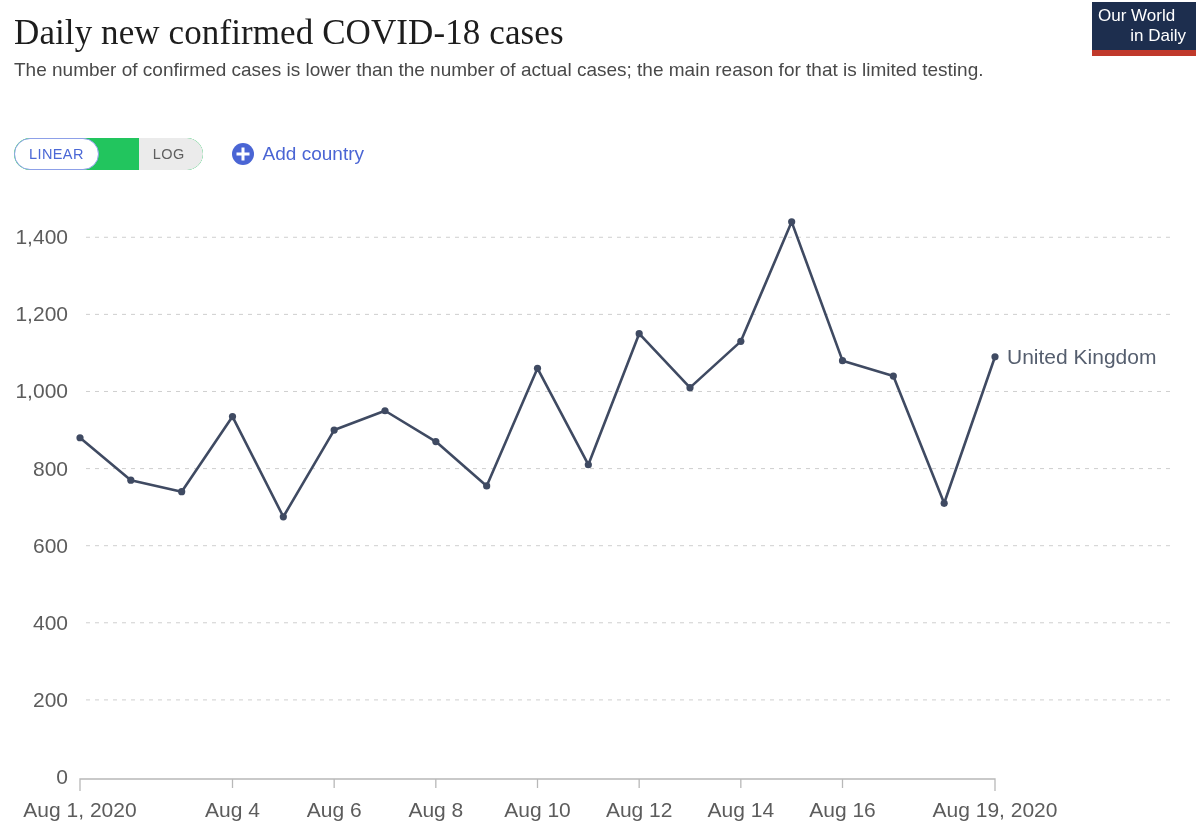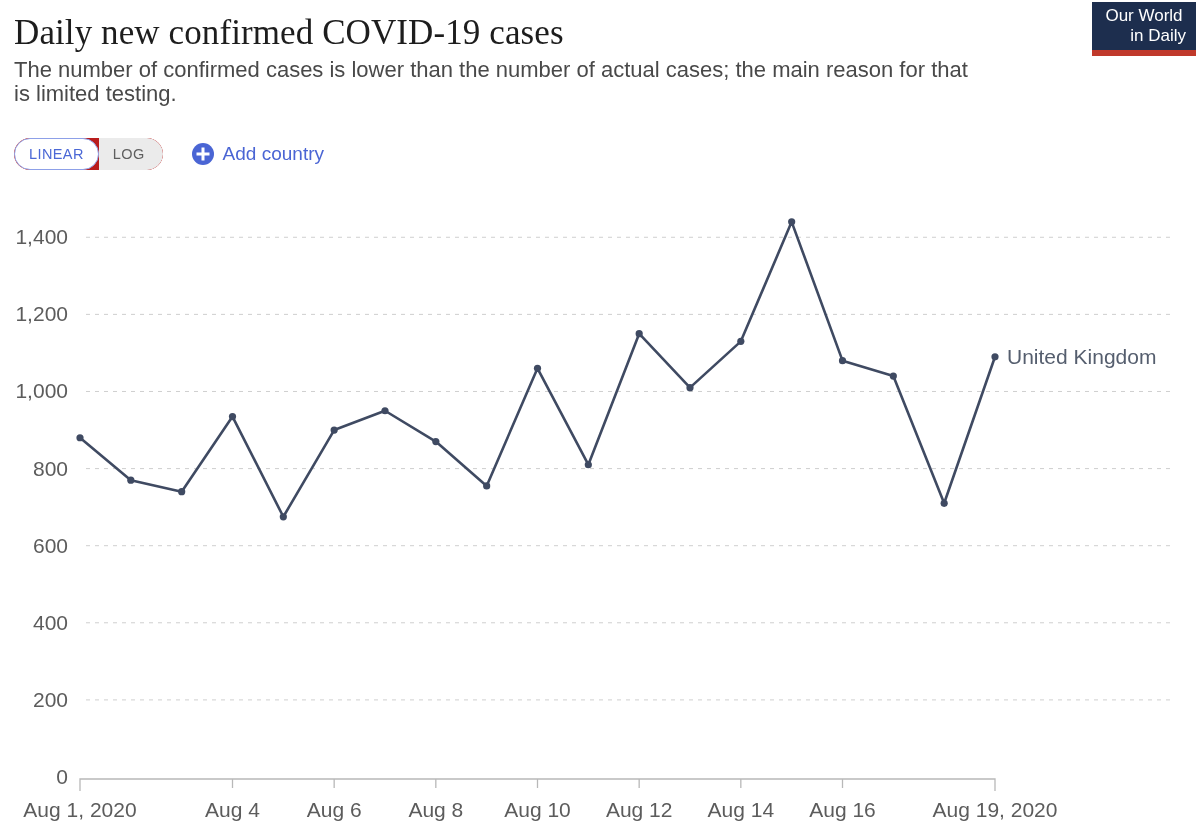--- a/index.html
+++ b/index.html
@@ -34,21 +34,21 @@
     font-family: "Liberation Serif", serif;
     font-size: 35px;
     line-height: 42px;
     font-weight: 400;
     color: #1d1d1d;
     margin: 0;
     letter-spacing: 0.1px;
   }
   .chart-subtitle {
     font-family: "Liberation Sans", sans-serif;
-    font-size: 22px;
+    font-size: 19px;
     line-height: 24px;
     color: #494949;
     margin: 4px 0 0 0;
     max-width: 975px;
   }
 
   
   .logo {
     position: absolute;
     right: 4px;
@@ -60,39 +60,39 @@
     padding: 4px 6px 4px 6px;
     text-align: left;
   }
   .logo-line {
     color: #ffffff;
     font-family: "Liberation Sans", sans-serif;
     font-size: 17px;
     line-height: 20px;
     font-weight: 400;
     white-space: nowrap;
-    text-align: center;
   }
   .logo-line.second { text-align: right; padding-right: 4px;}
 
   
   .controls {
     position: absolute;
     left: 14px;
     top: 138px;
     display: flex;
     align-items: center;
   }
   .toggle {
     display: flex;
     align-items: stretch;
     border-radius: 16px;
     overflow: hidden;
-    background: #b91c1c;
+    background: #22c55e;
     height: 32px;
+    gap: 40px;
   }
   .toggle-opt {
     display: flex;
     align-items: center;
     justify-content: center;
     padding: 0 14px;
     font-size: 14.5px;
     letter-spacing: 0.4px;
     color: #5f5f5f;
     background: #ebebeb;
@@ -168,21 +168,21 @@
     fill: #555e6e;
     text-anchor: start;
   }
 </style>
 </head>
 <body>
 
 <div class="page">
 
   <div class="header">
-    <h1 class="chart-title">Daily new confirmed COVID-19 cases</h1>
+    <h1 class="chart-title">Daily new confirmed COVID-18 cases</h1>
     <p class="chart-subtitle">The number of confirmed cases is lower than the number of actual cases; the main reason for that is limited testing.</p>
   </div>
 
   <div class="logo">
     <div class="logo-line">Our World</div>
     <div class="logo-line second">in Daily</div>
   </div>
 
   <div class="controls">
     <div class="toggle">

